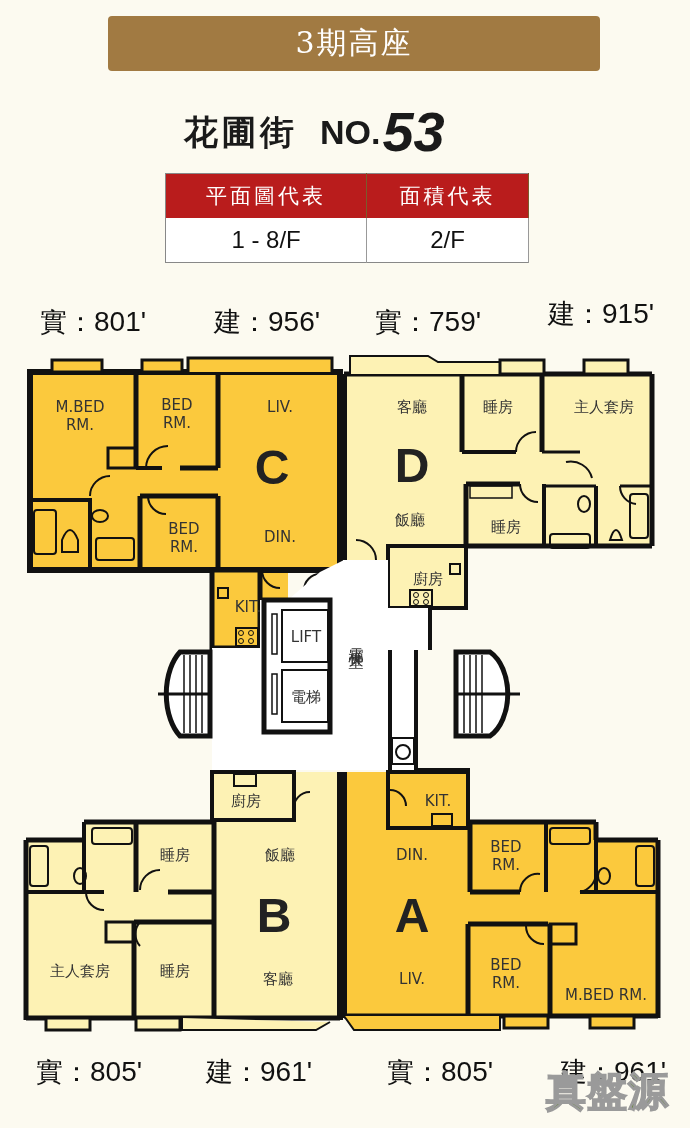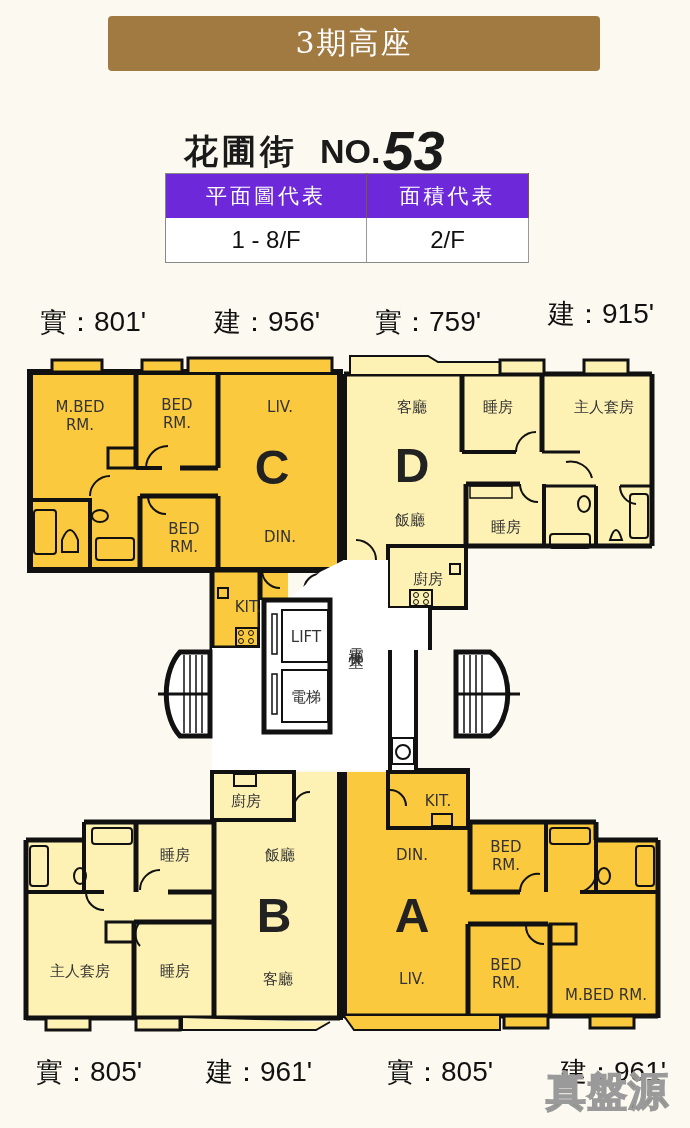--- a/index.html
+++ b/index.html
@@ -1,26 +1,26 @@
 <!DOCTYPE html>
 <html><head>
 <meta charset="utf-8">
 <style>
   html, body { margin:0; padding:0; }
   body { width:690px; height:1128px; background:#fcfaf0; position:relative; overflow:hidden;
          font-family:"DejaVu Sans","Liberation Sans",sans-serif; }
   .banner { position:absolute; left:108px; top:16px; width:492px; height:55px; background:#a17a42;
             border-radius:4px; color:#fff; display:flex; align-items:center; justify-content:center;
             font-family:"DejaVu Serif","Liberation Serif",serif; font-size:30px; letter-spacing:2px; }
-  .street { position:absolute; left:184px; top:100px; height:60px; display:flex; align-items:flex-end; color:#1a1a1a;margin-top:19px; }
+  .street { position:absolute; left:184px; top:100px; height:60px; display:flex; align-items:flex-end; color:#1a1a1a; }
   .street .cn { font-size:34px; font-weight:bold; letter-spacing:4px; margin-right:22px; line-height:56px; }
   .street .no { font-family:"Liberation Sans",sans-serif; font-size:34px; font-weight:bold; line-height:56px; }
   .street .num { font-family:"Liberation Sans",sans-serif; font-size:56px; font-weight:bold; font-style:italic; line-height:56px; margin-left:2px; }
   table.info { position:absolute; left:165px; top:173px; width:364px; border-collapse:collapse; border:1px solid #888; }
-  table.info th { background:#6d28d9; color:#fff; font-weight:normal; font-size:21px; letter-spacing:3px; height:42px; border-right:1px solid #7c5a2c; }
+  table.info th { background:#b91c1c; color:#fff; font-weight:normal; font-size:21px; letter-spacing:3px; height:42px; border-right:1px solid #7c5a2c; }
   table.info td { background:#fff; text-align:center; font-family:"Liberation Sans",sans-serif; font-size:24px; height:42px; border-right:1px solid #999; color:#111; }
   .area { position:absolute; font-family:"Liberation Sans",sans-serif; font-size:28px; color:#111; white-space:nowrap; }
   .area .lbl { font-family:"DejaVu Sans",sans-serif; font-size:27px; }
   svg.plan { position:absolute; left:0; top:0; }
   .rl { font-family:"DejaVu Sans",sans-serif; font-size:15px; fill:#333; }
   .big { font-family:"Liberation Sans",sans-serif; font-size:48px; font-weight:bold; fill:#222; }
   .wm { position:absolute; left:546px; top:1064px; font-size:40px; font-weight:bold; color:#4d7c0f;
         -webkit-text-stroke:1.5px #9a9a9a; letter-spacing:1px; }
 </style>
 </head>

